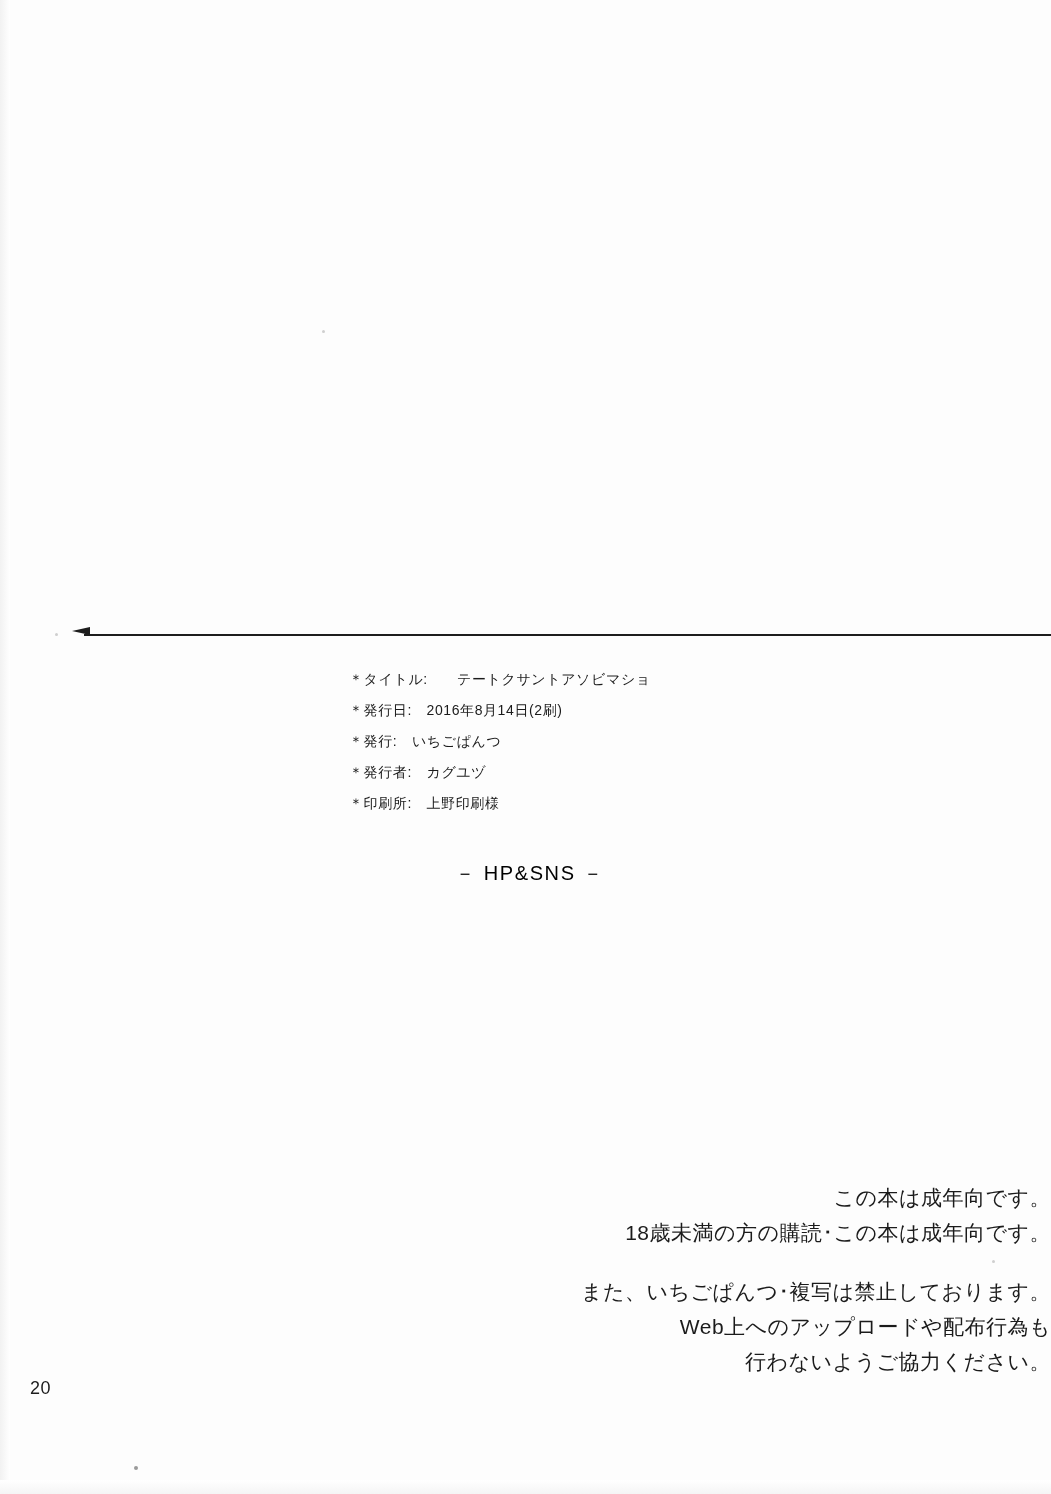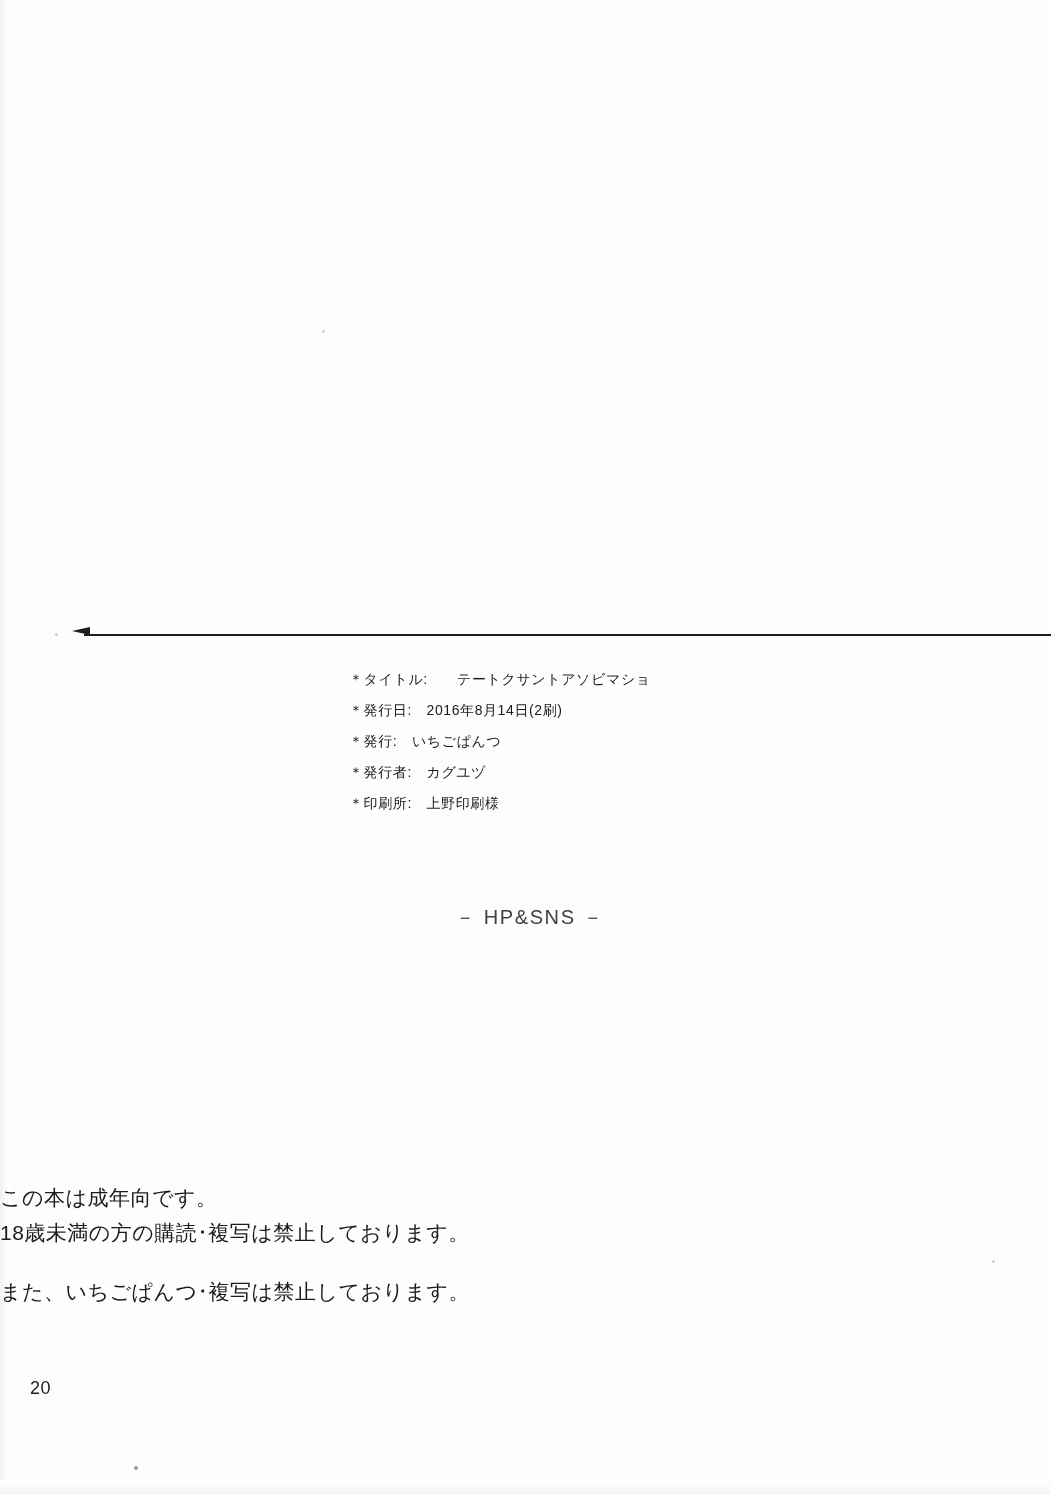--- a/index.html
+++ b/index.html
@@ -67,44 +67,44 @@
     line-height: 31px;
     letter-spacing: 0.6px;
   }
   .colophon .row {
     white-space: pre;
   }
 
   .hpsns {
     position: absolute;
     left: 455px;
-    top: 904px;
+    top: 860px;
     font-size: 20px;
-    color: #404040;
+    color: #000000;
     letter-spacing: 1.6px;
     white-space: pre;
   }
 
   .contacts {
     position: absolute;
     left: 355px;
     top: 916px;
     color: #1b1b1b;
     font-size: 19.5px;
     line-height: 31px;
     letter-spacing: 0.4px;
   }
   .contacts .row { white-space: pre; }
 
   .notice {
     position: absolute;
     left: 0;
     top: 1180px;
     width: 1051px;
-    text-align: left;
+    text-align: right;
     color: #1b1b1b;
     font-size: 21px;
     line-height: 35px;
     letter-spacing: 0.5px;
   }
   .notice .gap {
     height: 24px;
   }
 
   .folio {
@@ -151,20 +151,22 @@
     <div class="row">＊発行:　いちごぱんつ</div>
     <div class="row">＊発行者:　カグユヅ</div>
     <div class="row">＊印刷所:　上野印刷様</div>
   </div>
 
   <div class="hpsns">－ HP&amp;SNS －</div>
 
 
   <div class="notice">
     <div>この本は成年向です。</div>
-    <div>18歳未満の方の購読･複写は禁止しております。</div>
+    <div>18歳未満の方の購読･この本は成年向です。</div>
     <div class="gap"></div>
     <div>また、いちごぱんつ･複写は禁止しております。</div>
+    <div>Web上へのアップロードや配布行為も</div>
+    <div>行わないようご協力ください。</div>
   </div>
 
   <div class="folio">20</div>
 
 </div>
 
 </body></html>

